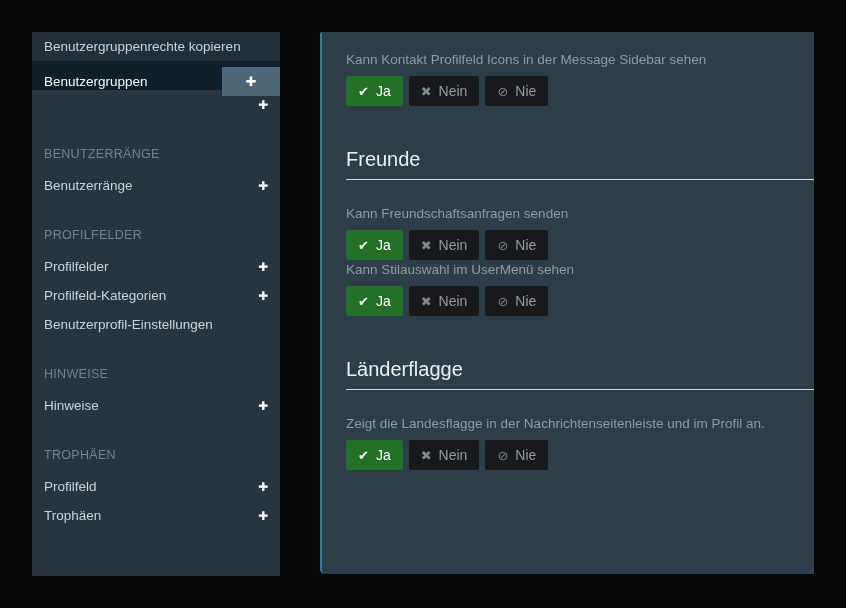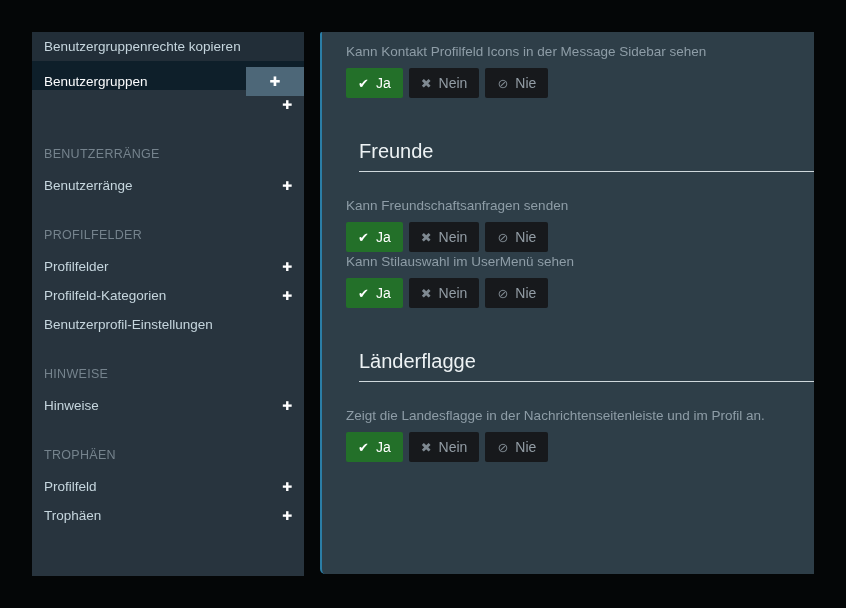--- a/index.html
+++ b/index.html
@@ -5,21 +5,21 @@
   html,body{margin:0;padding:0;}
   body{
     width:846px;height:608px;position:relative;overflow:hidden;
     background:#040607;
     font-family:"Liberation Sans","DejaVu Sans",sans-serif;
     -webkit-font-smoothing:antialiased;
   }
 
   
   .sidebar{
-    position:absolute;left:32px;top:32px;width:272px;height:544px;
+    position:absolute;left:32px;top:32px;width:248px;height:544px;
     background:#28343e;box-sizing:border-box;
   }
   .sb-item{
     height:29px;display:flex;align-items:center;
     padding:0 12px;box-sizing:border-box;
     color:#c6d6de;font-size:13.5px;cursor:pointer;white-space:nowrap;
   }
   .sb-item.dim{background:#222e38;}
   .sb-label{flex:1;overflow:hidden;}
   .plus{
@@ -37,24 +37,24 @@
     margin:27px 0 9px;padding:0 12px;height:16px;line-height:16px;
     color:#75838d;font-size:12.5px;letter-spacing:.3px;white-space:nowrap;
   }
 
   
   .content{
     position:absolute;left:320px;top:32px;width:494px;height:542px;
     box-sizing:border-box;background:#2e3e48;
     border-left:2px solid #2b7ea6;
     border-radius:2px 0 0 5px;
-    padding:0 24px;overflow:hidden;
+    padding:8px 24px;overflow:hidden;
   }
   .sec-heading{
-    margin:42px -24px 24px 13px;padding:0 0 9px 0;
+    margin:42px -24px 24px 0;padding:0 0 9px 0;
     font-size:20px;line-height:22px;font-weight:400;color:#edf2f4;
     border-bottom:1px solid #cfd8dc;white-space:nowrap;
   }
   .section.first{padding-top:10px;}
   .opt-label{
     margin:0 0 7px;color:#8e9da7;font-size:13.5px;line-height:19px;white-space:nowrap;
   }
   .btn-row{display:flex;gap:6px;}
   .btn{
     height:30px;display:inline-flex;align-items:center;gap:7px;

